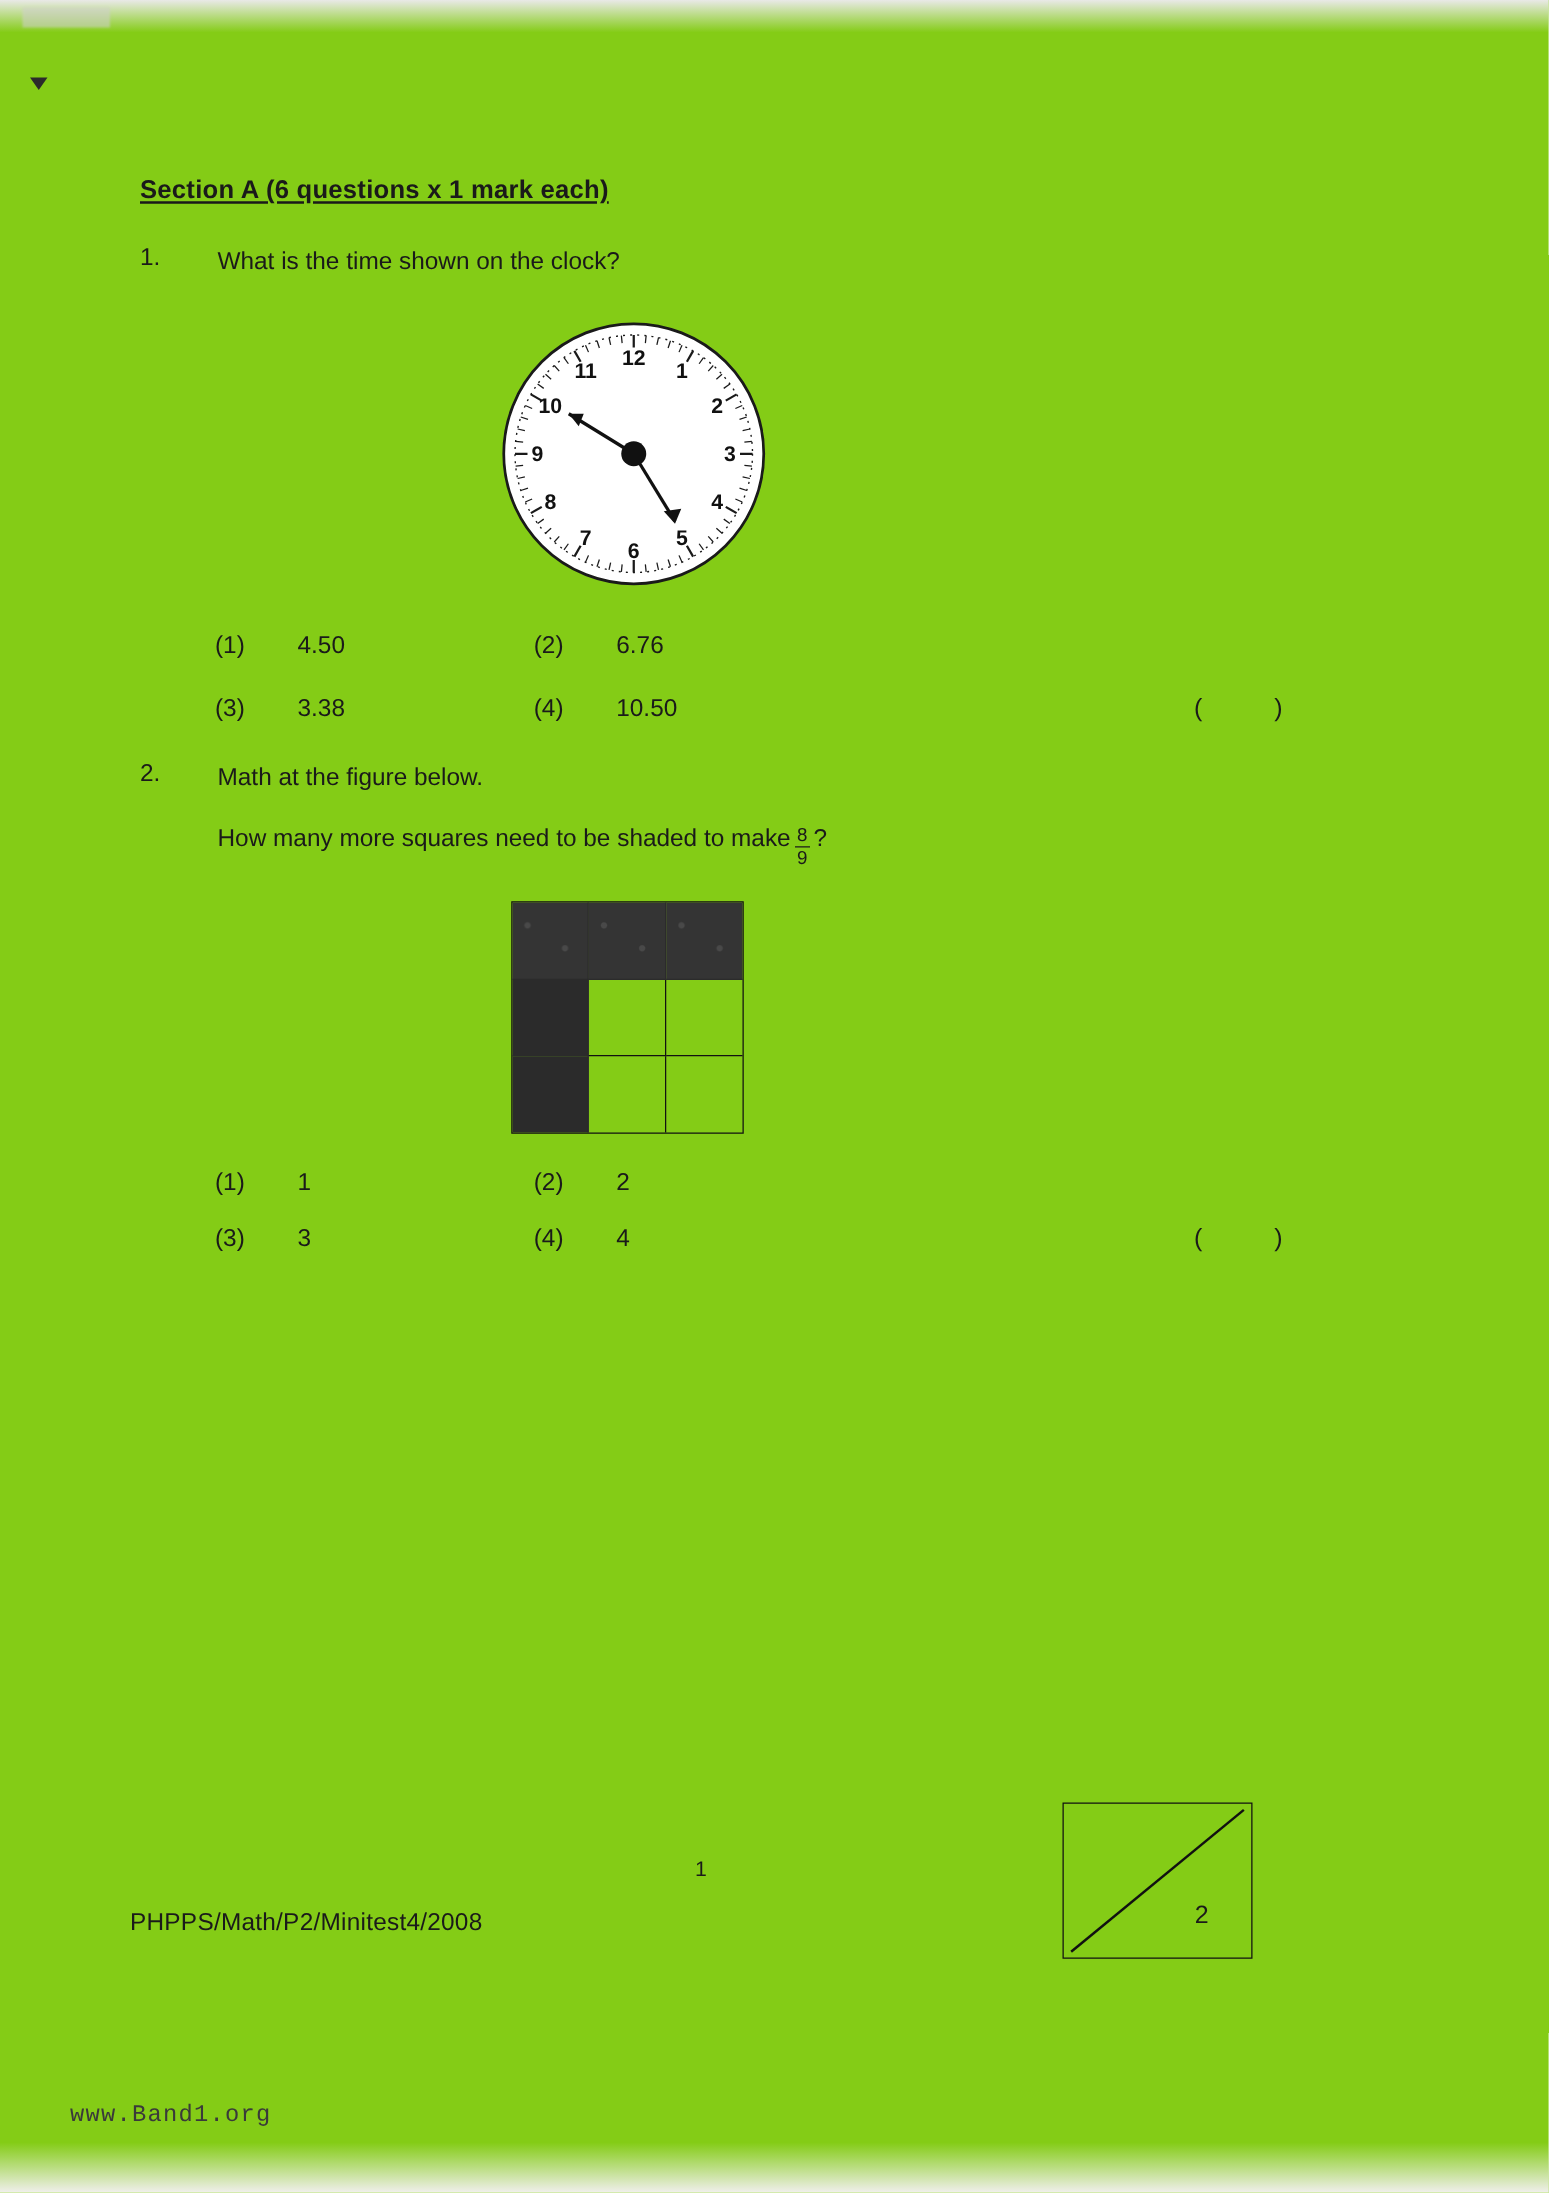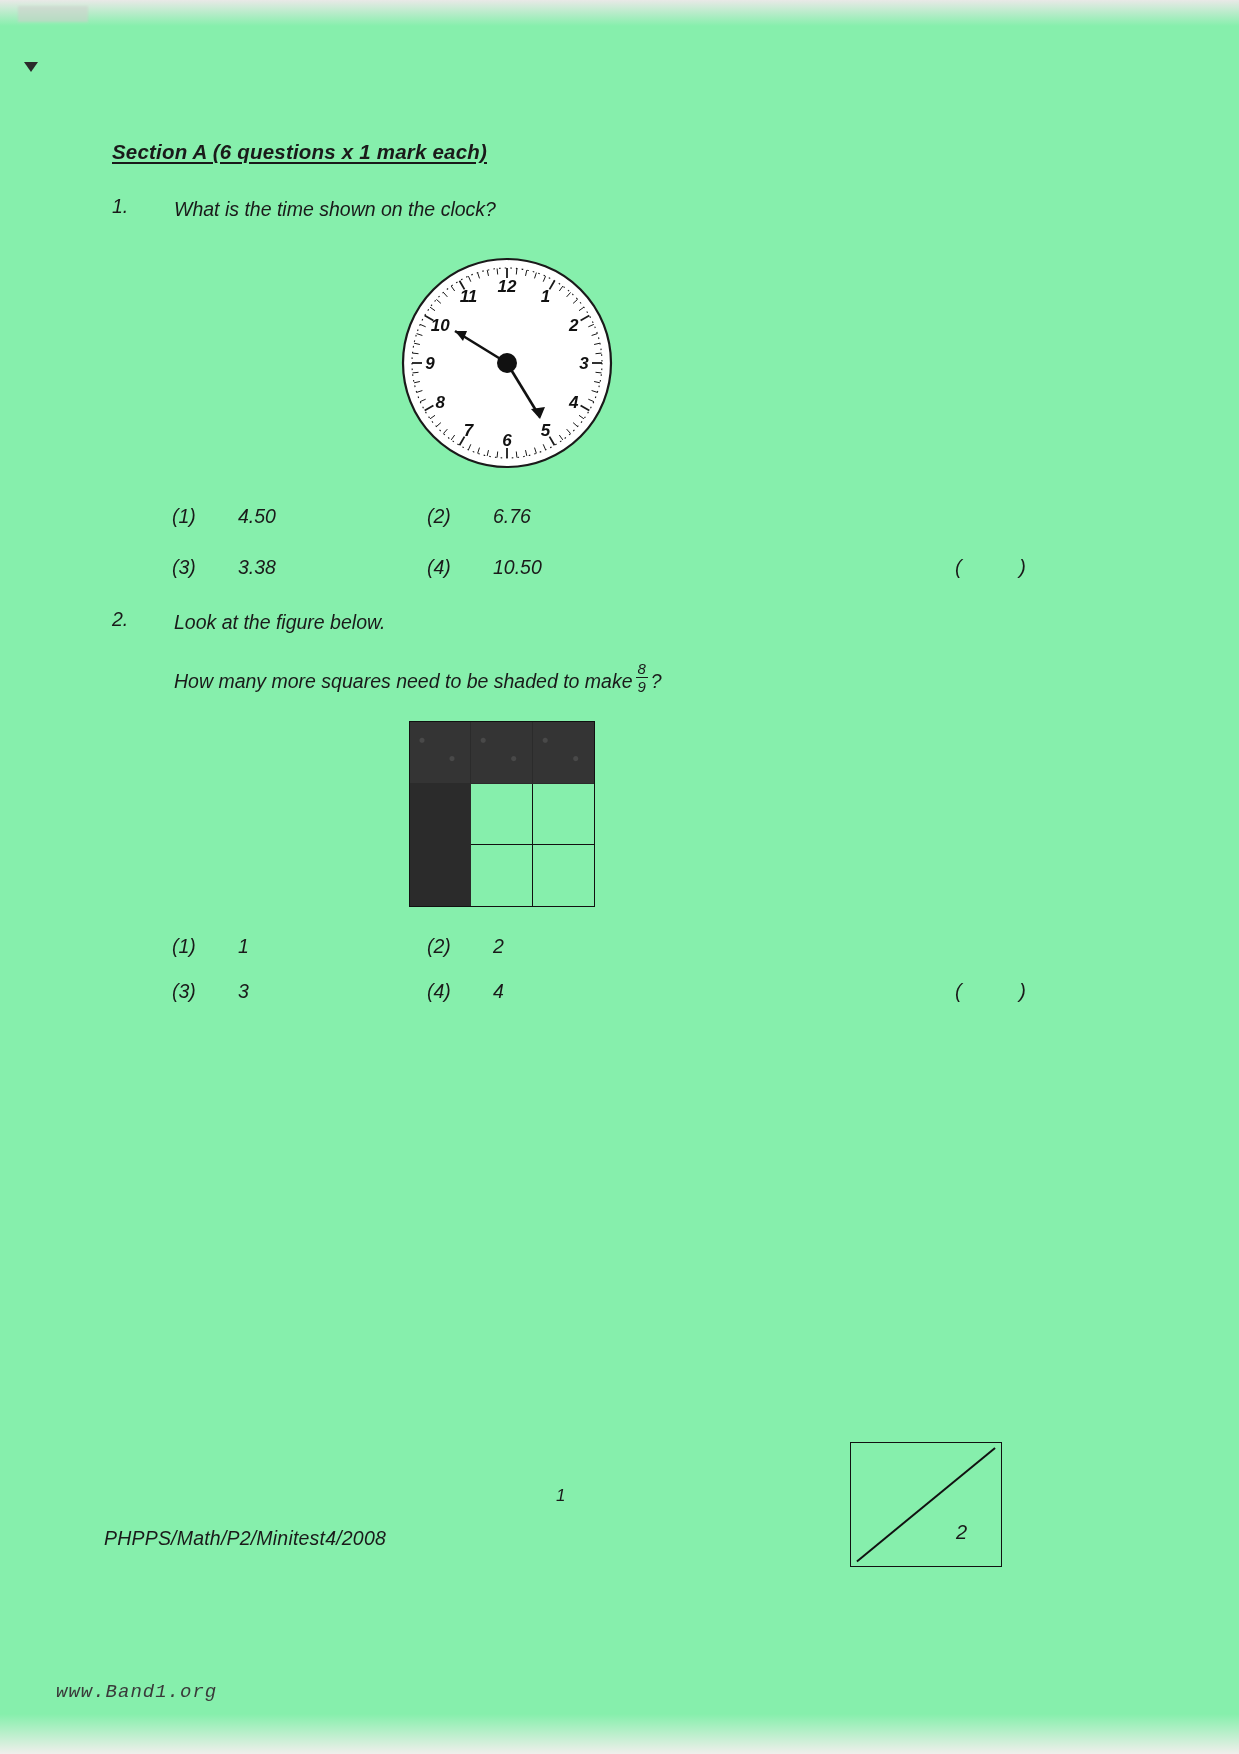--- a/index.html
+++ b/index.html
@@ -11,22 +11,21 @@
     width: 1239px;
     height: 1754px;
     position: relative;
     font-family: "Liberation Sans", sans-serif;
     color: #1a1a1a;
     overflow: hidden;
   }
   .page {
     position: absolute;
     inset: 0;
-    background: #86efac;
-    font-style: italic;
+    background: #84cc16;
   }
   
   .scan-edge-top {
     position: absolute;
     top: 0; left: 0; right: 0;
     height: 26px;
     background: linear-gradient(to bottom, #e9e9e7, rgba(255,255,255,0));
     pointer-events: none;
   }
   .scan-edge-bottom {
@@ -93,21 +92,21 @@
     padding-top: 1px;
   }
   .q-text {
     font-size: 19.5px;
     line-height: 1.6;
     text-align: right;
   }
   .q-text-2 {
     margin-top: 22px;
     display: flex;
-    align-items: flex-end;
+    align-items: flex-start;
     font-size: 19.5px;
   }
 
   
   .frac {
     display: inline-flex;
     flex-direction: column;
     align-items: center;
     vertical-align: middle;
     margin: 0 3px;
@@ -381,21 +380,21 @@
             <span>10.50</span>
           </div>
           <div class="brackets">(          )</div>
         </div>
       </div>
     </div>
 
     <div class="question" style="margin-top:26px;">
       <div class="q-row">
         <div class="q-num">2.</div>
-        <div class="q-text">Look at the figure below.</div>
+        <div class="q-text">Math at the figure below.</div>
       </div>
 
       <div class="q-row">
         <div class="q-num"></div>
         <div class="q-text-2">
           <span>How many more squares need to be shaded to make</span>
           <span class="frac">
             <span class="num">8</span>
             <span class="den">9</span>
           </span>

